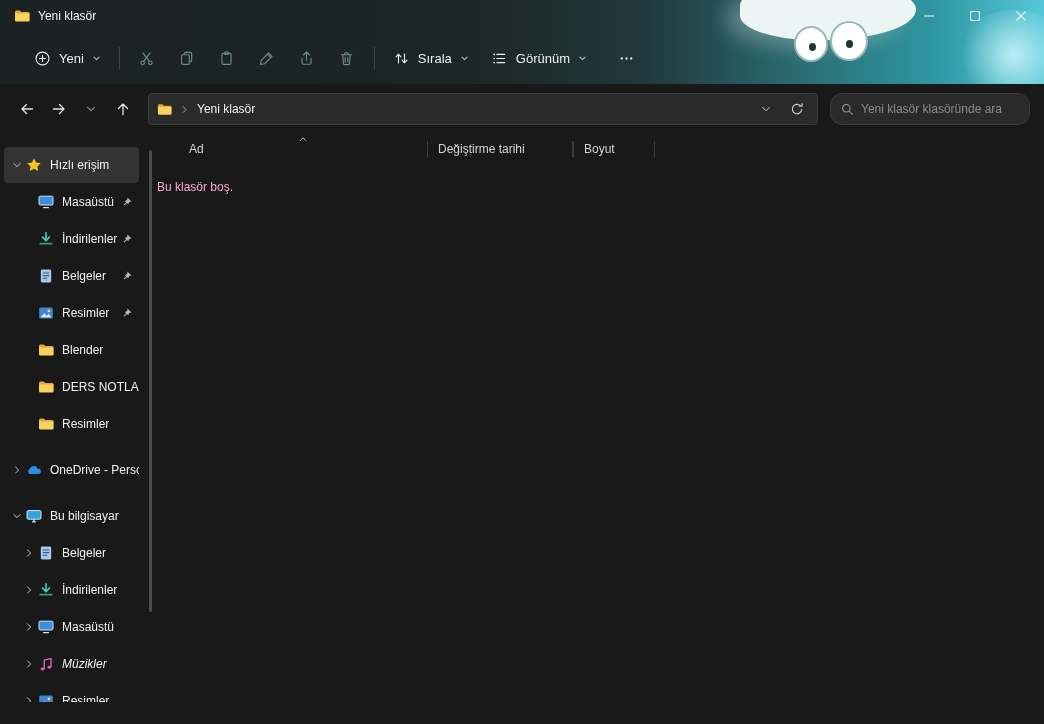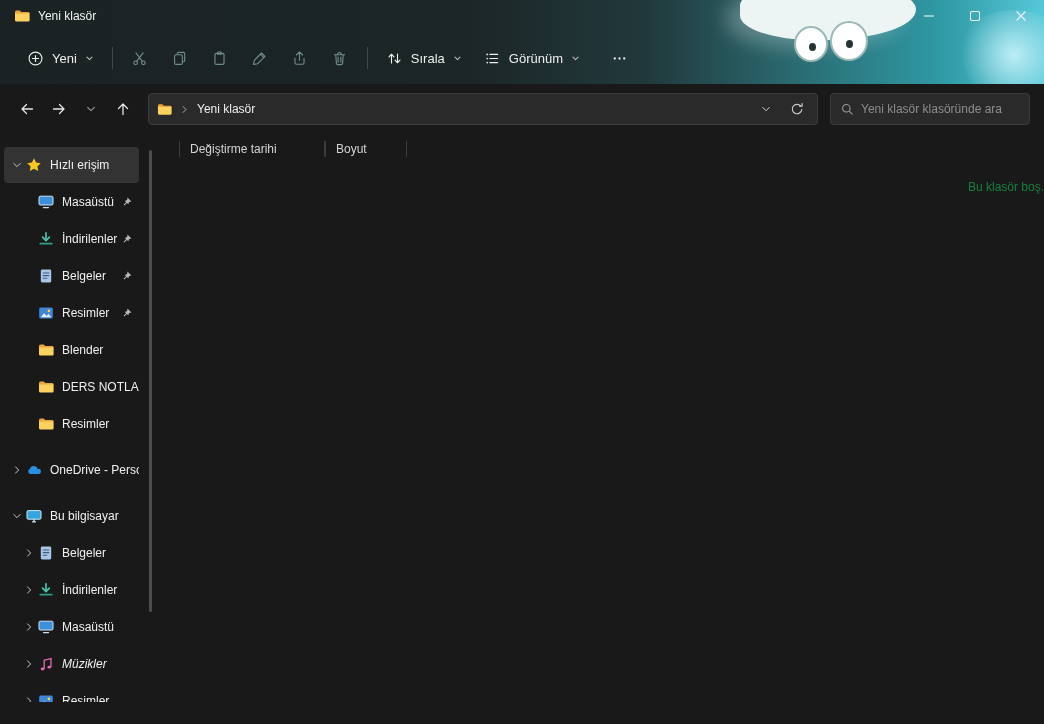--- a/index.html
+++ b/index.html
@@ -20,42 +20,42 @@
   .eye-r { right:176px; top:21px; width:38px; height:40px; }
   .art-glow { position:absolute; right:-30px; top:10px; width:120px; height:90px; border-radius:50%;
               background:radial-gradient(circle,#bdeef6 0%,rgba(189,238,246,0) 70%); }
 
   .titlebar { position:absolute; top:0; left:0; right:0; height:32px; display:flex; align-items:center; padding-left:14px; }
   .tb-title { margin-left:8px; font-size:12px; color:#f4f4f4; }
   .win-controls { margin-left:auto; display:flex; height:100%; }
   .win-btn { width:46px; height:32px; display:flex; align-items:center; justify-content:center;
              background:transparent; border:none; color:#f0f0f0; }
 
-  .commandbar { position:absolute; top:32px; left:0; right:0; height:52px; display:flex; align-items:center; padding:0 16px; }
+  .commandbar { position:absolute; top:32px; left:0; right:0; height:52px; display:flex; align-items:center; padding:0 23px; }
   .cmd-btn { display:flex; align-items:center; gap:8px; height:36px; padding:0 11px; background:transparent;
              border:none; color:#ededed; font-size:13px; border-radius:4px; }
   .icon-btn { width:40px; height:36px; display:flex; align-items:center; justify-content:center;
               background:transparent; border:none; color:#e8e8e8; border-radius:4px; }
   .icon-btn.disabled { color:#6f8c8c; }
   .cmd-divider { width:1px; height:22px; background:rgba(255,255,255,.16); margin:0 7px; }
   .chev { color:#bdbdbd; }
 
   
   .navbar { position:absolute; top:84px; left:0; right:0; height:50px; display:flex; align-items:center;
             padding:0 12px; background:#191919; }
   .nav-btn { width:30px; height:30px; display:flex; align-items:center; justify-content:center;
              background:none; border:none; color:#e6e6e6; border-radius:4px; margin-right:2px; }
   .nav-btn.dim { color:#9a9a9a; }
   .addressbar { flex:1; height:32px; margin:0 12px 0 8px; background:#2a2a2a; border:1px solid #3c3c3c;
                 border-radius:4px; display:flex; align-items:center; padding:0 8px; gap:7px; }
   .addr-text { font-size:12px; color:#f0f0f0; }
   .addr-spacer { flex:1; }
   .addr-ctl { background:none; border:none; color:#d0d0d0; display:flex; align-items:center; justify-content:center;
               width:24px; height:24px; border-radius:3px; }
-  .searchbox { width:200px; height:32px; background:#2a2a2a; border:1px solid #3c3c3c; border-radius:4px;
+  .searchbox { width:200px; height:32px; background:#2a2a2a; border:1px solid #3c3c3c; border-radius:12px;
                display:flex; align-items:center; padding:0 9px; gap:7px; margin-right:2px; color:#9a9a9a; }
   .searchbox input { flex:1; min-width:0; background:transparent; border:none; outline:none; color:#e0e0e0; font-size:12px; }
   .searchbox input::placeholder { color:#8d8d8d; }
 
   
   .main { position:absolute; top:134px; left:0; right:0; bottom:22px; display:flex; }
   .sidebar { width:157px; flex-shrink:0; position:relative; padding-top:12px; overflow:hidden; }
   .side-item { height:36px; margin:1px 18px 1px 4px; display:flex; align-items:center; border-radius:4px;
                color:#f0f0f0; cursor:pointer; }
   .side-item.selected { background:#333333; }
@@ -66,21 +66,21 @@
   .pin { width:13px; margin-right:6px; flex-shrink:0; opacity:.9; }
   .scroll-thumb { position:absolute; right:5px; top:16px; width:3px; height:462px; background:#4d4d4d; border-radius:3px; }
 
   .content { flex:1; position:relative; }
   .col-headers { display:flex; height:30px; align-items:center; padding-left:22px; }
   .col { position:relative; height:100%; display:flex; align-items:center; padding-left:10px;
          font-size:12px; color:#d4d4d4; cursor:pointer; }
   .c0 { width:248px; } .c1 { width:144px; } .c2 { width:117px; } .c3 { width:80px; }
   .col-sep { width:1px; height:16px; background:#3d3d3d; align-self:center; }
   .sort-caret { position:absolute; left:50%; top:1px; transform:translateX(-50%); color:#c8c8c8; }
-  .empty-msg { position:absolute; top:46px; left:0; right:0; text-align:right; color:#15803d; font-size:12px; }
+  .empty-msg { position:absolute; top:46px; left:0; right:0; text-align:left; color:#f9a8d4; font-size:12px; }
 
   
   .statusbar { position:absolute; bottom:0; left:0; right:0; height:22px; display:flex; align-items:center;
                padding:0 8px 0 14px; background:#191919; border-top:1px solid #262626; font-size:12px; color:#d0d0d0; }
   .sb-divider { width:1px; height:12px; background:#4a4a4a; margin-left:12px; }
   .sb-right { margin-left:auto; display:flex; gap:3px; }
   .sb-btn { width:24px; height:18px; display:flex; align-items:center; justify-content:center; background:none;
             border:1px solid transparent; border-radius:3px; color:#cfcfcf; }
   .sb-btn.selected { border-color:#5f5f5f; background:rgba(255,255,255,.06); }
 </style>
@@ -506,20 +506,28 @@
               </svg>
             </span>
             <span class="s-label">Videolar</span>
           </div>
         </div>
       <div class="scroll-thumb"></div>
     </div>
 
     <div class="content">
       <div class="col-headers">
+        <div class="col c0">
+          <span class="sort-caret">
+            <svg viewBox="0 0 13 10" width="11" height="8" fill="none" stroke="currentColor" stroke-width="1.2" stroke-linecap="round" stroke-linejoin="round">
+                <path d="M3 7l3.5-3.5L10 7"></path>
+              </svg>
+          </span>
+          <span>Ad</span>
+        </div>
         <div class="col-sep"></div>
         <div class="col c1">
           <span>Değiştirme tarihi</span>
         </div>
         <div class="col-sep"></div>
         <div class="col-sep"></div>
         <div class="col c3">
           <span>Boyut</span>
         </div>
         <div class="col-sep"></div>

